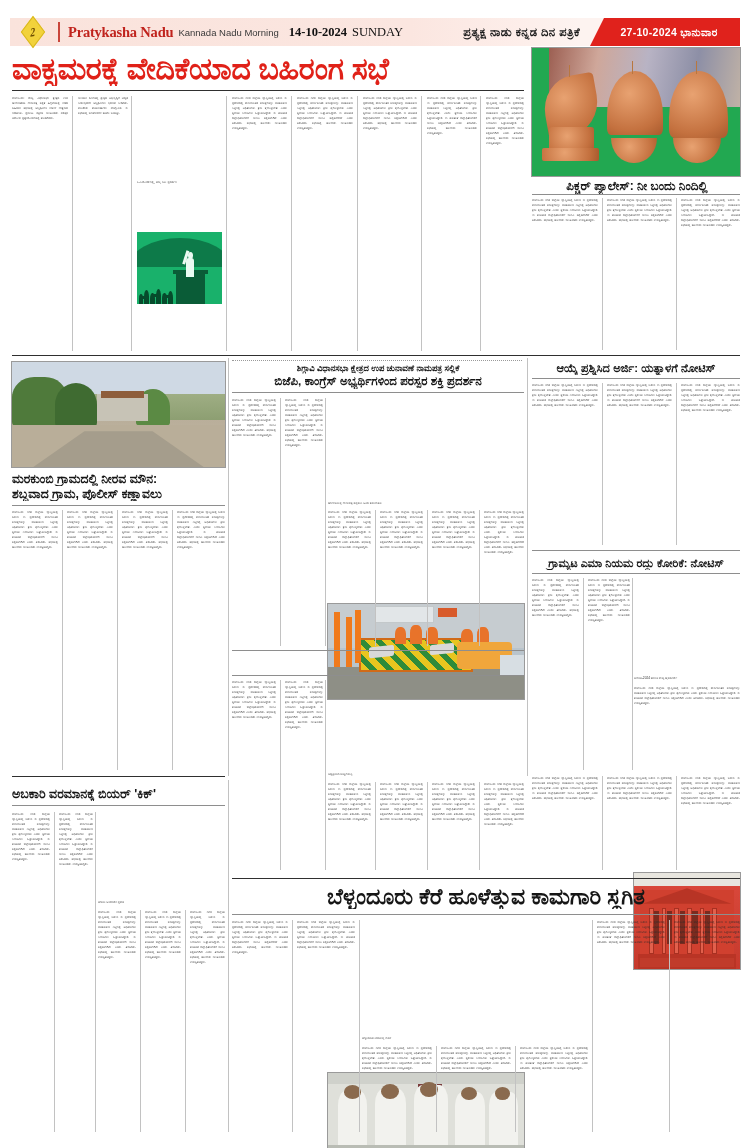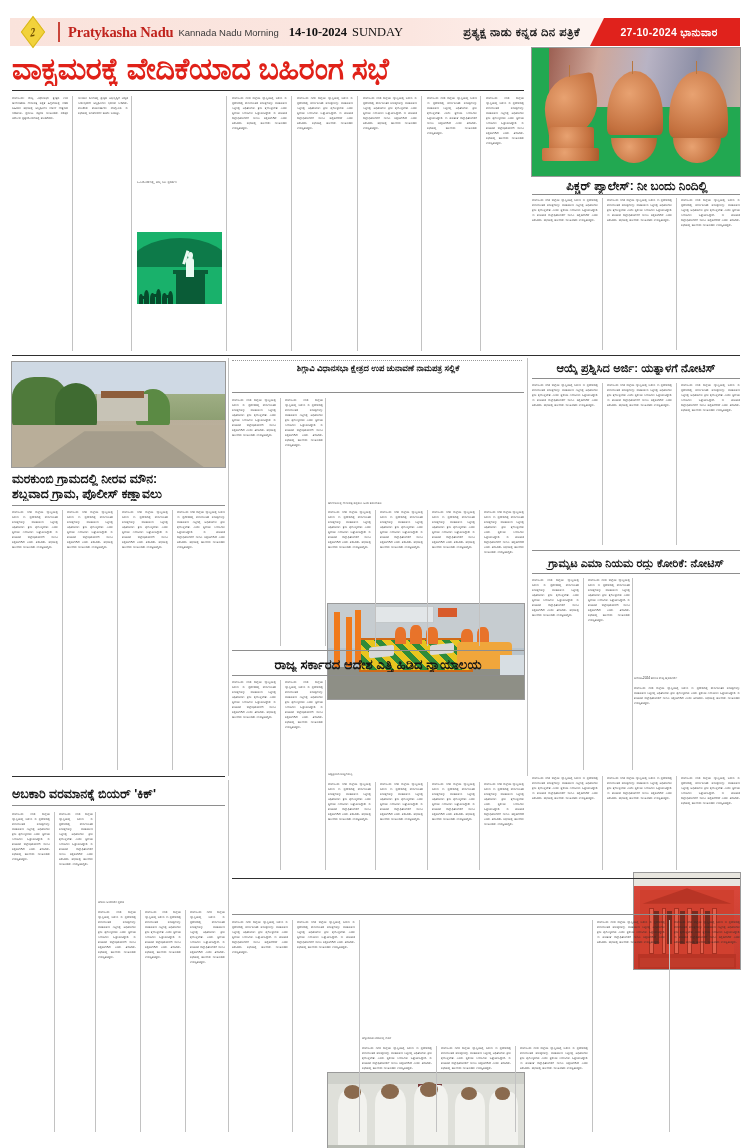--- a/index.html
+++ b/index.html
@@ -322,20 +322,21 @@
   <div class="tx" style="position:absolute; left:67px; top:510px; width:46px; height:260px;">ಬೆಂಗಳೂರು ನಗರ ಜಿಲ್ಲೆಯ ವ್ಯಾಪ್ತಿಯಲ್ಲಿ ಬರುವ ಈ ಪ್ರದೇಶದಲ್ಲಿ ಸಾರ್ವಜನಿಕರ ಸಮಸ್ಯೆಗಳನ್ನು ಪರಿಹರಿಸುವ ನಿಟ್ಟಿನಲ್ಲಿ ಅಧಿಕಾರಿಗಳು ಕ್ರಮ ಕೈಗೊಳ್ಳಬೇಕು ಎಂದು ಸ್ಥಳೀಯ ನಿವಾಸಿಗಳು ಒತ್ತಾಯಿಸಿದ್ದಾರೆ. ಈ ಕುರಿತಂತೆ ಜಿಲ್ಲಾಧಿಕಾರಿಗಳಿಗೆ ಮನವಿ ಸಲ್ಲಿಸಲಾಗಿದೆ ಎಂದು ತಿಳಿಸಿದರು. ಸಭೆಯಲ್ಲಿ ಹಲವಾರು ಮುಖಂಡರು ಉಪಸ್ಥಿತರಿದ್ದರು.</div>
   <div class="colrule" style="left:117px; top:510px; height:260px;"></div>
   <div class="tx" style="position:absolute; left:122px; top:510px; width:46px; height:260px;">ಬೆಂಗಳೂರು ನಗರ ಜಿಲ್ಲೆಯ ವ್ಯಾಪ್ತಿಯಲ್ಲಿ ಬರುವ ಈ ಪ್ರದೇಶದಲ್ಲಿ ಸಾರ್ವಜನಿಕರ ಸಮಸ್ಯೆಗಳನ್ನು ಪರಿಹರಿಸುವ ನಿಟ್ಟಿನಲ್ಲಿ ಅಧಿಕಾರಿಗಳು ಕ್ರಮ ಕೈಗೊಳ್ಳಬೇಕು ಎಂದು ಸ್ಥಳೀಯ ನಿವಾಸಿಗಳು ಒತ್ತಾಯಿಸಿದ್ದಾರೆ. ಈ ಕುರಿತಂತೆ ಜಿಲ್ಲಾಧಿಕಾರಿಗಳಿಗೆ ಮನವಿ ಸಲ್ಲಿಸಲಾಗಿದೆ ಎಂದು ತಿಳಿಸಿದರು. ಸಭೆಯಲ್ಲಿ ಹಲವಾರು ಮುಖಂಡರು ಉಪಸ್ಥಿತರಿದ್ದರು.</div>
   <div class="colrule" style="left:172px; top:510px; height:260px;"></div>
   <div class="tx" style="position:absolute; left:177px; top:510px; width:48px; height:260px;">ಬೆಂಗಳೂರು ನಗರ ಜಿಲ್ಲೆಯ ವ್ಯಾಪ್ತಿಯಲ್ಲಿ ಬರುವ ಈ ಪ್ರದೇಶದಲ್ಲಿ ಸಾರ್ವಜನಿಕರ ಸಮಸ್ಯೆಗಳನ್ನು ಪರಿಹರಿಸುವ ನಿಟ್ಟಿನಲ್ಲಿ ಅಧಿಕಾರಿಗಳು ಕ್ರಮ ಕೈಗೊಳ್ಳಬೇಕು ಎಂದು ಸ್ಥಳೀಯ ನಿವಾಸಿಗಳು ಒತ್ತಾಯಿಸಿದ್ದಾರೆ. ಈ ಕುರಿತಂತೆ ಜಿಲ್ಲಾಧಿಕಾರಿಗಳಿಗೆ ಮನವಿ ಸಲ್ಲಿಸಲಾಗಿದೆ ಎಂದು ತಿಳಿಸಿದರು. ಸಭೆಯಲ್ಲಿ ಹಲವಾರು ಮುಖಂಡರು ಉಪಸ್ಥಿತರಿದ್ದರು.</div>
 
   <div class="colrule" style="left:228px; top:358px; height:418px;"></div>
 
   <div class="dotrule" style="left:232px; top:360px; width:290px;"></div>
   <div class="kicker" style="left:232px; top:363px; width:292px; text-align:center; font-size:8.4px;">ಶಿಗ್ಗಾವಿ ವಿಧಾನಸಭಾ ಕ್ಷೇತ್ರದ ಉಪ ಚುನಾವಣೆ ನಾಮಪತ್ರ ಸಲ್ಲಿಕೆ</div>
+  <div class="sechead" style="left:232px; top:375px; width:292px; font-size:11.8px; text-align:center;">ಬಿಜೆಪಿ, ಕಾಂಗ್ರೆಸ್ ಅಭ್ಯರ್ಥಿಗಳಿಂದ ಪರಸ್ಪರ ಶಕ್ತಿ ಪ್ರದರ್ಶನ</div>
   <div class="hrule2" style="left:232px; top:392px; width:292px;"></div>
 
   <div class="photo rallyphoto photoborder" style="left:328px; top:404px; width:196px; height:95px;">
     <div class="bldg"></div>
     <div style="position:absolute;left:24%;top:2%;width:30%;height:18%;background:#e2e6e8;border:1px solid #c3c8ca;"></div>
     <div style="position:absolute;left:56%;top:4%;width:10%;height:10%;background:#d85a2a;"></div>
     <div class="crowd2"></div>
     <div class="truck"></div>
     <div class="horn" style="left:21%;top:44%;width:13%;height:12%;"></div>
     <div class="horn" style="left:52%;top:42%;width:12%;height:11%;"></div>
@@ -398,21 +399,20 @@
   </div>
 
   <div class="tx" style="position:absolute; left:532px; top:578px; width:47px; height:192px;">ಬೆಂಗಳೂರು ನಗರ ಜಿಲ್ಲೆಯ ವ್ಯಾಪ್ತಿಯಲ್ಲಿ ಬರುವ ಈ ಪ್ರದೇಶದಲ್ಲಿ ಸಾರ್ವಜನಿಕರ ಸಮಸ್ಯೆಗಳನ್ನು ಪರಿಹರಿಸುವ ನಿಟ್ಟಿನಲ್ಲಿ ಅಧಿಕಾರಿಗಳು ಕ್ರಮ ಕೈಗೊಳ್ಳಬೇಕು ಎಂದು ಸ್ಥಳೀಯ ನಿವಾಸಿಗಳು ಒತ್ತಾಯಿಸಿದ್ದಾರೆ. ಈ ಕುರಿತಂತೆ ಜಿಲ್ಲಾಧಿಕಾರಿಗಳಿಗೆ ಮನವಿ ಸಲ್ಲಿಸಲಾಗಿದೆ ಎಂದು ತಿಳಿಸಿದರು. ಸಭೆಯಲ್ಲಿ ಹಲವಾರು ಮುಖಂಡರು ಉಪಸ್ಥಿತರಿದ್ದರು.</div>
   <div class="colrule" style="left:583px; top:578px; height:192px;"></div>
   <div class="tx" style="position:absolute; left:588px; top:578px; width:42px; height:192px;">ಬೆಂಗಳೂರು ನಗರ ಜಿಲ್ಲೆಯ ವ್ಯಾಪ್ತಿಯಲ್ಲಿ ಬರುವ ಈ ಪ್ರದೇಶದಲ್ಲಿ ಸಾರ್ವಜನಿಕರ ಸಮಸ್ಯೆಗಳನ್ನು ಪರಿಹರಿಸುವ ನಿಟ್ಟಿನಲ್ಲಿ ಅಧಿಕಾರಿಗಳು ಕ್ರಮ ಕೈಗೊಳ್ಳಬೇಕು ಎಂದು ಸ್ಥಳೀಯ ನಿವಾಸಿಗಳು ಒತ್ತಾಯಿಸಿದ್ದಾರೆ. ಈ ಕುರಿತಂತೆ ಜಿಲ್ಲಾಧಿಕಾರಿಗಳಿಗೆ ಮನವಿ ಸಲ್ಲಿಸಲಾಗಿದೆ ಎಂದು ತಿಳಿಸಿದರು. ಸಭೆಯಲ್ಲಿ ಹಲವಾರು ಮುಖಂಡರು ಉಪಸ್ಥಿತರಿದ್ದರು.</div>
   <div class="colrule" style="left:632px; top:578px; height:192px;"></div>
   <div class="cap" style="position:absolute; left:634px; top:676px; width:106px;">ದಿನಾಂಕ-2024 ಹಾಗೂ ರಾಜ್ಯ ಹೈಕೋರ್ಟ್</div>
   <div class="tx" style="position:absolute; left:634px; top:686px; width:106px; height:84px;">ಬೆಂಗಳೂರು ನಗರ ಜಿಲ್ಲೆಯ ವ್ಯಾಪ್ತಿಯಲ್ಲಿ ಬರುವ ಈ ಪ್ರದೇಶದಲ್ಲಿ ಸಾರ್ವಜನಿಕರ ಸಮಸ್ಯೆಗಳನ್ನು ಪರಿಹರಿಸುವ ನಿಟ್ಟಿನಲ್ಲಿ ಅಧಿಕಾರಿಗಳು ಕ್ರಮ ಕೈಗೊಳ್ಳಬೇಕು ಎಂದು ಸ್ಥಳೀಯ ನಿವಾಸಿಗಳು ಒತ್ತಾಯಿಸಿದ್ದಾರೆ. ಈ ಕುರಿತಂತೆ ಜಿಲ್ಲಾಧಿಕಾರಿಗಳಿಗೆ ಮನವಿ ಸಲ್ಲಿಸಲಾಗಿದೆ ಎಂದು ತಿಳಿಸಿದರು. ಸಭೆಯಲ್ಲಿ ಹಲವಾರು ಮುಖಂಡರು ಉಪಸ್ಥಿತರಿದ್ದರು.</div>
 
   <div class="hrule2" style="left:232px; top:650px; width:292px;"></div>
-  <div class="sechead" style="left:232px; top:657px; width:292px; font-size:13.2px; text-align:center;">ರಾಜ್ಯ ಸರ್ಕಾರದ ಆದೇಶ ಎತ್ತಿ ಹಿಡಿದ ನ್ಯಾಯಾಲಯ</div>
   <div class="hrule2" style="left:232px; top:675px; width:292px;"></div>
 
   <div class="photo groupphoto photoborder" style="left:328px; top:682px; width:196px; height:88px;">
     <div class="wall"></div>
     <div style="position:absolute;left:0;right:0;top:0;height:12%;background:#cfd1cb;"></div>
     <div style="position:absolute;left:46%;top:12%;width:12%;height:66%;background:#7a3c3c;"></div>
     <div class="table"></div>
     <div class="p" style="left:5%; width:15%; height:62%;"></div>
     <div class="h" style="left:8%; top:14%; width:9%; height:16%;"></div>
     <div class="p" style="left:24%; width:16%; height:64%;"></div>
@@ -457,20 +457,21 @@
   <div class="cap" style="position:absolute; left:98px; top:900px; width:127px;">ಬೆಳೆಯ ಅಂದಾಜಿನ ಪ್ರಕಾರ</div>
   <div class="tx" style="position:absolute; left:98px; top:910px; width:38px; height:222px;">ಬೆಂಗಳೂರು ನಗರ ಜಿಲ್ಲೆಯ ವ್ಯಾಪ್ತಿಯಲ್ಲಿ ಬರುವ ಈ ಪ್ರದೇಶದಲ್ಲಿ ಸಾರ್ವಜನಿಕರ ಸಮಸ್ಯೆಗಳನ್ನು ಪರಿಹರಿಸುವ ನಿಟ್ಟಿನಲ್ಲಿ ಅಧಿಕಾರಿಗಳು ಕ್ರಮ ಕೈಗೊಳ್ಳಬೇಕು ಎಂದು ಸ್ಥಳೀಯ ನಿವಾಸಿಗಳು ಒತ್ತಾಯಿಸಿದ್ದಾರೆ. ಈ ಕುರಿತಂತೆ ಜಿಲ್ಲಾಧಿಕಾರಿಗಳಿಗೆ ಮನವಿ ಸಲ್ಲಿಸಲಾಗಿದೆ ಎಂದು ತಿಳಿಸಿದರು. ಸಭೆಯಲ್ಲಿ ಹಲವಾರು ಮುಖಂಡರು ಉಪಸ್ಥಿತರಿದ್ದರು.</div>
   <div class="colrule" style="left:140px; top:910px; height:222px;"></div>
   <div class="tx" style="position:absolute; left:145px; top:910px; width:36px; height:222px;">ಬೆಂಗಳೂರು ನಗರ ಜಿಲ್ಲೆಯ ವ್ಯಾಪ್ತಿಯಲ್ಲಿ ಬರುವ ಈ ಪ್ರದೇಶದಲ್ಲಿ ಸಾರ್ವಜನಿಕರ ಸಮಸ್ಯೆಗಳನ್ನು ಪರಿಹರಿಸುವ ನಿಟ್ಟಿನಲ್ಲಿ ಅಧಿಕಾರಿಗಳು ಕ್ರಮ ಕೈಗೊಳ್ಳಬೇಕು ಎಂದು ಸ್ಥಳೀಯ ನಿವಾಸಿಗಳು ಒತ್ತಾಯಿಸಿದ್ದಾರೆ. ಈ ಕುರಿತಂತೆ ಜಿಲ್ಲಾಧಿಕಾರಿಗಳಿಗೆ ಮನವಿ ಸಲ್ಲಿಸಲಾಗಿದೆ ಎಂದು ತಿಳಿಸಿದರು. ಸಭೆಯಲ್ಲಿ ಹಲವಾರು ಮುಖಂಡರು ಉಪಸ್ಥಿತರಿದ್ದರು.</div>
   <div class="colrule" style="left:185px; top:910px; height:222px;"></div>
   <div class="tx" style="position:absolute; left:190px; top:910px; width:35px; height:222px;">ಬೆಂಗಳೂರು ನಗರ ಜಿಲ್ಲೆಯ ವ್ಯಾಪ್ತಿಯಲ್ಲಿ ಬರುವ ಈ ಪ್ರದೇಶದಲ್ಲಿ ಸಾರ್ವಜನಿಕರ ಸಮಸ್ಯೆಗಳನ್ನು ಪರಿಹರಿಸುವ ನಿಟ್ಟಿನಲ್ಲಿ ಅಧಿಕಾರಿಗಳು ಕ್ರಮ ಕೈಗೊಳ್ಳಬೇಕು ಎಂದು ಸ್ಥಳೀಯ ನಿವಾಸಿಗಳು ಒತ್ತಾಯಿಸಿದ್ದಾರೆ. ಈ ಕುರಿತಂತೆ ಜಿಲ್ಲಾಧಿಕಾರಿಗಳಿಗೆ ಮನವಿ ಸಲ್ಲಿಸಲಾಗಿದೆ ಎಂದು ತಿಳಿಸಿದರು. ಸಭೆಯಲ್ಲಿ ಹಲವಾರು ಮುಖಂಡರು ಉಪಸ್ಥಿತರಿದ್ದರು.</div>
 
   <div class="colrule" style="left:228px; top:780px; height:352px;"></div>
 
   <div class="hrule" style="left:232px; top:878px; width:508px;"></div>
+  <div class="sechead" style="left:232px; top:884px; width:508px; font-size:22px; text-align:center; color:#161616;">ಬೆಳ್ಳಂದೂರು ಕೆರೆ ಹೂಳೆತ್ತುವ ಕಾಮಗಾರಿ ಸ್ಥಗಿತ</div>
   <div class="hrule2" style="left:232px; top:914px; width:508px;"></div>
 
   <div class="tx" style="position:absolute; left:232px; top:920px; width:56px; height:212px;">ಬೆಂಗಳೂರು ನಗರ ಜಿಲ್ಲೆಯ ವ್ಯಾಪ್ತಿಯಲ್ಲಿ ಬರುವ ಈ ಪ್ರದೇಶದಲ್ಲಿ ಸಾರ್ವಜನಿಕರ ಸಮಸ್ಯೆಗಳನ್ನು ಪರಿಹರಿಸುವ ನಿಟ್ಟಿನಲ್ಲಿ ಅಧಿಕಾರಿಗಳು ಕ್ರಮ ಕೈಗೊಳ್ಳಬೇಕು ಎಂದು ಸ್ಥಳೀಯ ನಿವಾಸಿಗಳು ಒತ್ತಾಯಿಸಿದ್ದಾರೆ. ಈ ಕುರಿತಂತೆ ಜಿಲ್ಲಾಧಿಕಾರಿಗಳಿಗೆ ಮನವಿ ಸಲ್ಲಿಸಲಾಗಿದೆ ಎಂದು ತಿಳಿಸಿದರು. ಸಭೆಯಲ್ಲಿ ಹಲವಾರು ಮುಖಂಡರು ಉಪಸ್ಥಿತರಿದ್ದರು.</div>
   <div class="colrule" style="left:292px; top:920px; height:212px;"></div>
   <div class="tx" style="position:absolute; left:297px; top:920px; width:58px; height:212px;">ಬೆಂಗಳೂರು ನಗರ ಜಿಲ್ಲೆಯ ವ್ಯಾಪ್ತಿಯಲ್ಲಿ ಬರುವ ಈ ಪ್ರದೇಶದಲ್ಲಿ ಸಾರ್ವಜನಿಕರ ಸಮಸ್ಯೆಗಳನ್ನು ಪರಿಹರಿಸುವ ನಿಟ್ಟಿನಲ್ಲಿ ಅಧಿಕಾರಿಗಳು ಕ್ರಮ ಕೈಗೊಳ್ಳಬೇಕು ಎಂದು ಸ್ಥಳೀಯ ನಿವಾಸಿಗಳು ಒತ್ತಾಯಿಸಿದ್ದಾರೆ. ಈ ಕುರಿತಂತೆ ಜಿಲ್ಲಾಧಿಕಾರಿಗಳಿಗೆ ಮನವಿ ಸಲ್ಲಿಸಲಾಗಿದೆ ಎಂದು ತಿಳಿಸಿದರು. ಸಭೆಯಲ್ಲಿ ಹಲವಾರು ಮುಖಂಡರು ಉಪಸ್ಥಿತರಿದ್ದರು.</div>
   <div class="colrule" style="left:359px; top:920px; height:212px;"></div>
 
   <div class="cap" style="position:absolute; left:362px; top:1036px; width:228px;">ಬೆಳ್ಳಂದೂರು ಕೆರೆಯಲ್ಲಿ ನೊರೆ</div>
   <div class="tx" style="position:absolute; left:362px; top:1046px; width:70px; height:86px;">ಬೆಂಗಳೂರು ನಗರ ಜಿಲ್ಲೆಯ ವ್ಯಾಪ್ತಿಯಲ್ಲಿ ಬರುವ ಈ ಪ್ರದೇಶದಲ್ಲಿ ಸಾರ್ವಜನಿಕರ ಸಮಸ್ಯೆಗಳನ್ನು ಪರಿಹರಿಸುವ ನಿಟ್ಟಿನಲ್ಲಿ ಅಧಿಕಾರಿಗಳು ಕ್ರಮ ಕೈಗೊಳ್ಳಬೇಕು ಎಂದು ಸ್ಥಳೀಯ ನಿವಾಸಿಗಳು ಒತ್ತಾಯಿಸಿದ್ದಾರೆ. ಈ ಕುರಿತಂತೆ ಜಿಲ್ಲಾಧಿಕಾರಿಗಳಿಗೆ ಮನವಿ ಸಲ್ಲಿಸಲಾಗಿದೆ ಎಂದು ತಿಳಿಸಿದರು. ಸಭೆಯಲ್ಲಿ ಹಲವಾರು ಮುಖಂಡರು ಉಪಸ್ಥಿತರಿದ್ದರು.</div>
   <div class="colrule" style="left:436px; top:1046px; height:86px;"></div>

